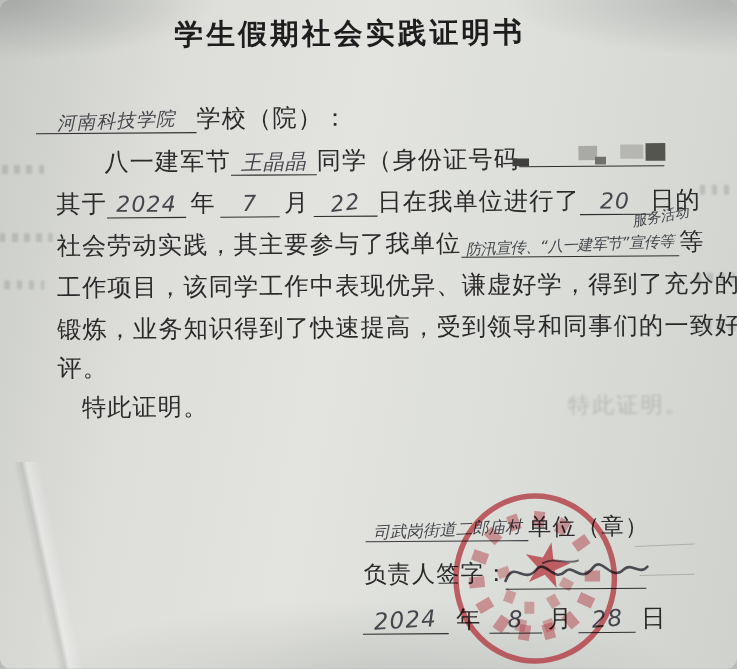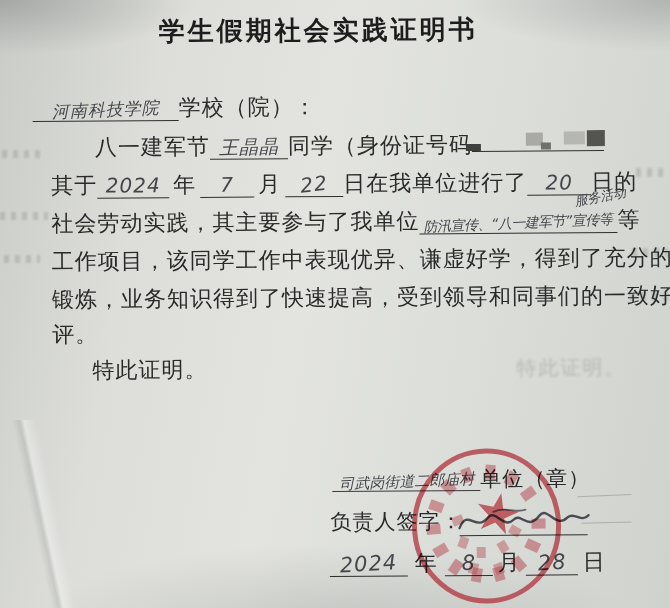--- a/index.html
+++ b/index.html
@@ -4,20 +4,21 @@
 <style>
   html,body{margin:0;padding:0;background:#b9bcb8;}
   .page{
     position:relative;width:670px;height:608px;overflow:hidden;
     font-family:"Liberation Sans",sans-serif;
     background:
       radial-gradient(42% 13% at 0% 0%, rgba(85,90,88,0.32), transparent 70%),
       radial-gradient(45% 12% at 100% 0%, rgba(85,90,88,0.28), transparent 70%),
       radial-gradient(60% 18% at 50% 103%, rgba(95,100,97,0.22), transparent 75%),
       linear-gradient(100deg,#caccc8 0%,#dddeda 22%,#e3e4e0 45%,#dcdeda 68%,#d0d2ce 100%);
+    border-radius: 10px;
   }
   .content{position:absolute;inset:0;transform:rotate(-0.4deg);}
   .title{
     position:absolute;top:13px;left:0;width:640px;text-align:center;
     font-size:26px;font-weight:bold;letter-spacing:3px;color:#1d1d1d;
   }
   .line{position:absolute;white-space:nowrap;color:#2a2a2a;font-size:22px;letter-spacing:1px;}
   .hw{font-family:"DejaVu Sans",sans-serif;font-style:italic;color:#45454c;}
   .u{display:inline-block;border-bottom:1.6px solid #2e2e2e;text-align:center;line-height:1.1;vertical-align:baseline;position:relative;}
   .mos{position:absolute;}
@@ -70,21 +71,21 @@
 
     <div class="line" style="left:52px;top:207px;">
       <span>社会劳动实践，其主要参与了我单位</span><span class="u" style="width:198px;"><span class="hw" style="font-size:14px;letter-spacing:-0.5px;display:inline-block;transform:rotate(-2deg);">防汛宣传、“八一建军节”宣传等</span></span><span>等</span>
       <span class="insert-hw hw">服务活动</span>
     </div>
 
     <div class="line" style="left:52px;top:245px;">工作项目，该同学工作中表现优异、谦虚好学，得到了充分的</div>
     <div class="line" style="left:52px;top:283px;">锻炼，业务知识得到了快速提高，受到领导和同事们的一致好</div>
     <div class="line" style="left:52px;top:318px;">评。</div>
 
-    <div class="line" style="left:92px;top:354px;">特此证明。</div>
+    <div class="line" style="left:74px;top:354px;">特此证明。</div>
     <div class="ghost" style="left:516px;top:356px;">特此证明。</div>
 
     <div class="line" style="left:331px;top:466px;font-size:21px;">
       <span class="u" style="width:148px;border-bottom-color:#3a3a3e;"><span class="hw" style="font-size:15px;display:inline-block;transform:rotate(-2deg);letter-spacing:0;">司武岗街道二郎庙村</span></span><span>单位（章）</span>
     </div>
     <div class="faintline" style="left:576px;top:497px;width:54px;transform:rotate(-2deg);"></div>
     <div class="faintline" style="left:580px;top:524px;width:50px;transform:rotate(-1deg);"></div>
 
     <div class="line" style="left:329px;top:508px;font-size:21px;font-family:Liberation Mono, monospace;">
       <span>负责人签字：</span>

